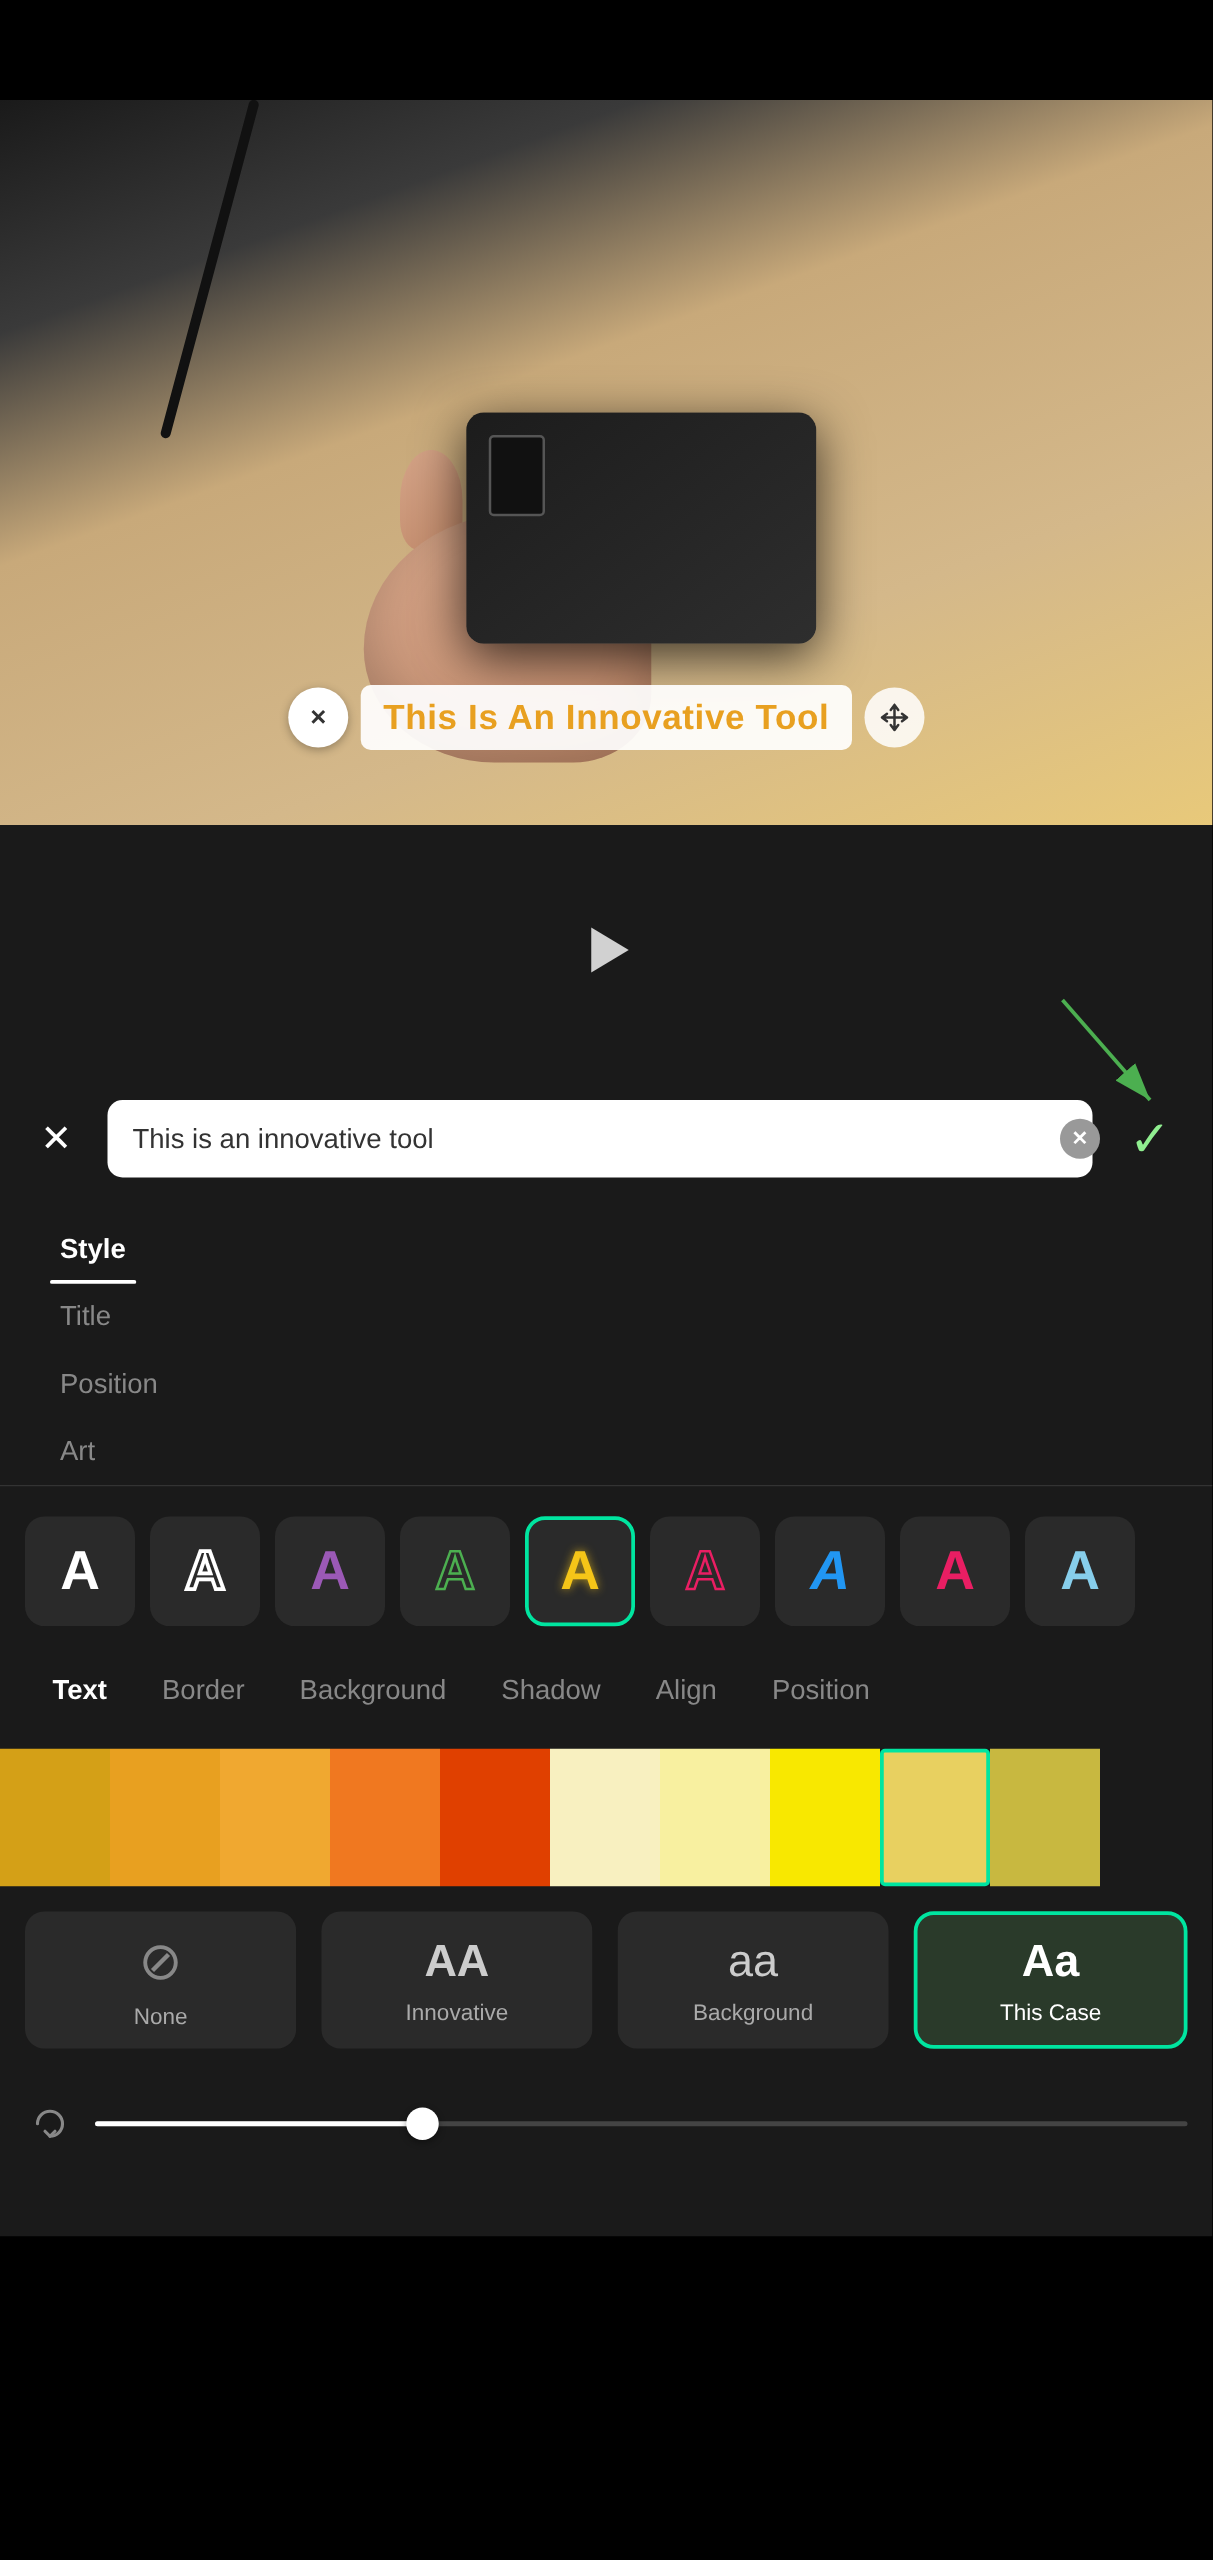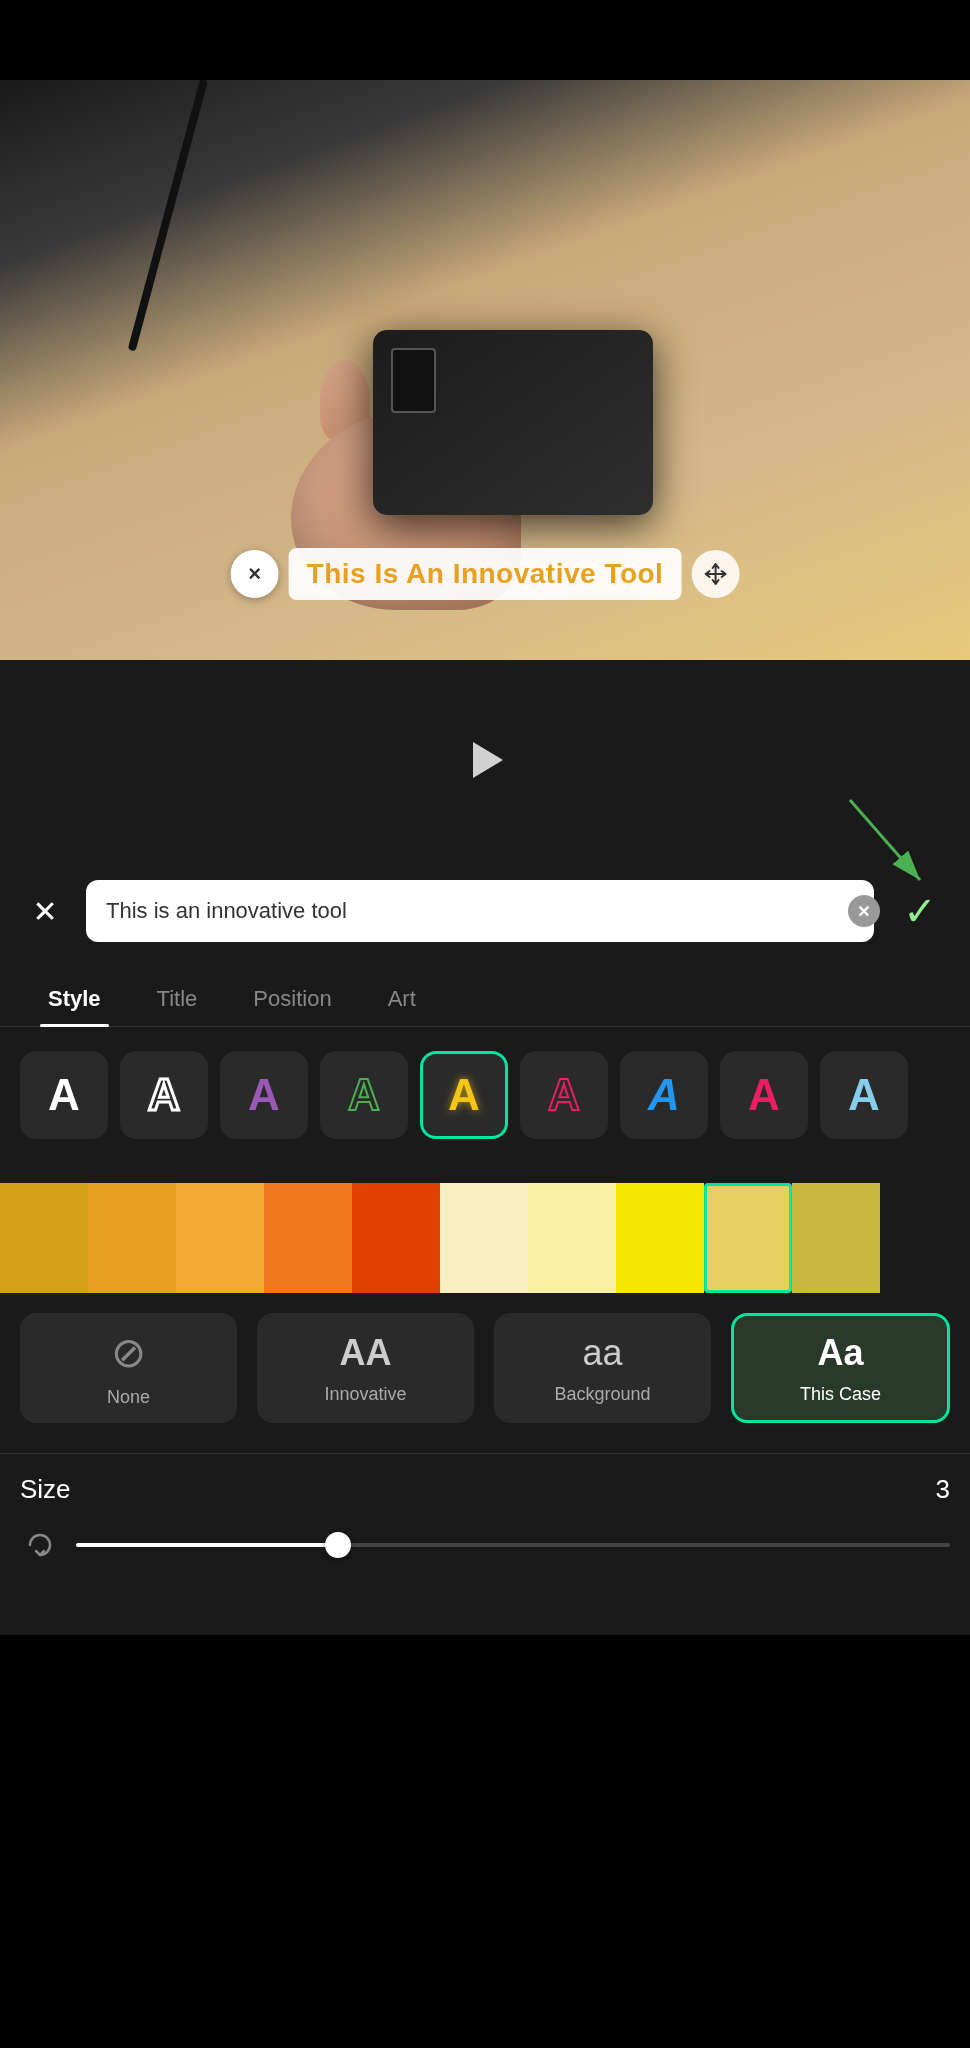--- a/index.html
+++ b/index.html
@@ -196,20 +196,21 @@
       font-weight: 300;
     }
 
     
     .tabs-row {
       display: flex;
       align-items: flex-start;
       padding: 10px 20px 0 20px;
       gap: 0;
       border-bottom: 1px solid #333;
+      flex-direction: column;
     }
 
     .tab-item {
       padding: 14px 28px;
       font-size: 22px;
       color: #888;
       cursor: pointer;
       position: relative;
       font-weight: 400;
     }
@@ -584,20 +585,28 @@
       <span class="style-letter" style="color:#2196f3;font-style:italic;">A</span>
     </div>
     <div class="style-item">
       <span class="style-letter" style="color:#e91e63;">A</span>
     </div>
     <div class="style-item">
       <span class="style-letter" style="color:#87ceeb;">A</span>
     </div>
   </div>
 
+  <div class="sub-tabs-row">
+    <div class="sub-tab active">Text</div>
+    <div class="sub-tab">Border</div>
+    <div class="sub-tab">Background</div>
+    <div class="sub-tab">Shadow</div>
+    <div class="sub-tab">Align</div>
+    <div class="sub-tab">Position</div>
+  </div>
 
   <div class="color-palette">
     <div class="color-swatch" style="background:#d4a017;"></div>
     <div class="color-swatch" style="background:#e8a020;"></div>
     <div class="color-swatch" style="background:#f0a830;"></div>
     <div class="color-swatch" style="background:#f07820;"></div>
     <div class="color-swatch" style="background:#e04000;"></div>
     <div class="color-swatch" style="background:#f8f0c0;"></div>
     <div class="color-swatch" style="background:#f8f0a0;"></div>
     <div class="color-swatch" style="background:#f8e800;"></div>
@@ -618,24 +627,20 @@
     <div class="case-option">
       <span class="case-option-icon" style="font-size:36px;font-weight:400;color:#ccc;">aa</span>
       <span class="case-option-label">Background</span>
     </div>
     <div class="case-option selected">
       <span class="case-option-icon" style="font-size:36px;font-weight:600;color:#fff;">Aa</span>
       <span class="case-option-label">This Case</span>
     </div>
   </div>
 
-  <div class="size-row">
-    <span class="size-label">Size</span>
-    <span class="size-value">3</span>
-  </div>
 
   <div class="slider-row">
     <div class="slider-icon">
       <svg width="36" height="36" viewBox="0 0 36 36">
         <path d="M8 18 A10 10 0 1 1 18 28" stroke="#888" stroke-width="2.5" fill="none" stroke-linecap="round"></path>
         <path d="M18 28 L14 24 M18 28 L22 24" stroke="#888" stroke-width="2.5" fill="none" stroke-linecap="round"></path>
       </svg>
     </div>
     <div class="slider-track">
       <div class="slider-fill"></div>

